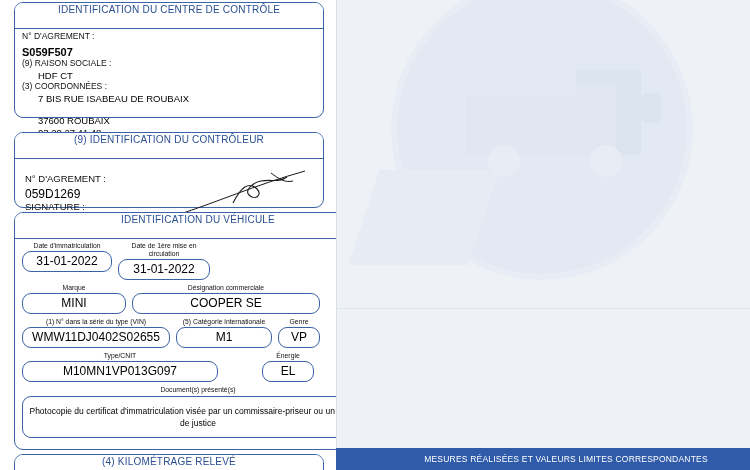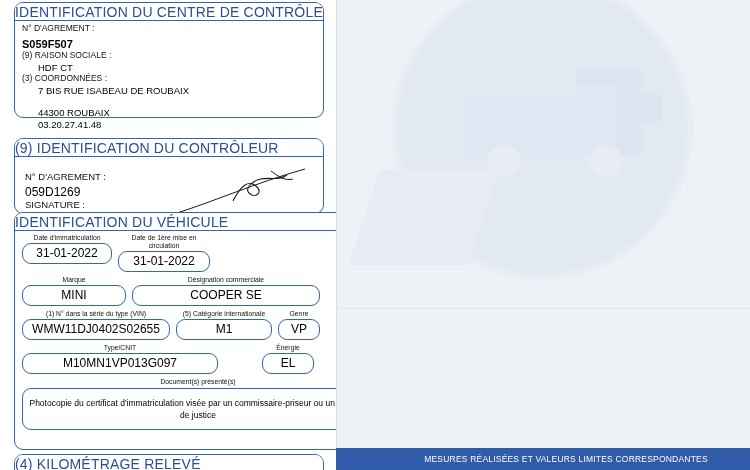--- a/index.html
+++ b/index.html
@@ -16,42 +16,43 @@
     background:#ffffff;
   }
   .panel{
     position:absolute;
     border:1px solid #3b63a8;
     border-radius:9px;
     background:#ffffff;
     box-sizing:border-box;
   }
   .panel-title{
-    font-size:14px;
+    text-align:center;
+    font-size:10px;
     color:#2a4e92;
     letter-spacing:.2px;
-    padding:1px 0 0;
+    padding:1px 0 13px;
     border-bottom:1px solid #3b63a8;
     background:#fff;
     border-radius:8px 8px 0 0;
     font-weight:400;
   }
   .panel-body{padding:3px 6px;}
   .lbl{font-size:8.5px;color:#111;}
   .val{font-size:11px;color:#000;font-weight:700;text-align:right;}
   .row{line-height:11.5px;flex-direction:column;}
 
   
   #panel1{left:14px;top:2px;width:310px;height:116px;}
   #panel1 .panel-body{padding:2px 7px;}
   .p1-line{display:flex;align-items:baseline;gap:4px;}
   .p1-indent{padding-left:16px;font-size:9.5px;}
 
   
-  #panel2{left:14px;top:138px;width:310px;height:76px;}
+  #panel2{left:14px;top:132px;width:310px;height:76px;}
   #panel2 .panel-body{padding:8px 10px;position:relative;height:62px;}
   .sigline{position:absolute;left:160px;top:4px;width:140px;height:54px;}
 
   
   #panel3{left:14px;top:212px;width:368px;height:238px;}
   #panel3 .panel-body{padding:3px 7px;}
 
   .col3{display:flex;gap:6px;}
   .fieldgrp{text-align:center;}
   .fieldlabel{font-size:6.8px;color:#111;line-height:8px;display:block;margin-bottom:1px;}
@@ -111,21 +112,21 @@
     <div class="panel-body">
       <div class="p1-line row">
         <span class="lbl">N° D'AGREMENT :</span>
         <span class="val">S059F507</span>
       </div>
       <div class="row lbl">(9) RAISON SOCIALE :</div>
       <div class="row p1-indent">HDF CT</div>
       <div class="row lbl">(3) COORDONNÉES :</div>
       <div class="row p1-indent">7 BIS RUE ISABEAU DE ROUBAIX</div>
       <div class="row p1-indent" style="height:11px">&nbsp;</div>
-      <div class="row p1-indent">44300 ROUBAIX</div>
+      <div class="row p1-indent">37600 ROUBAIX</div>
       <div class="row p1-indent">03.20.27.41.48</div>
     </div>
   </div>
 
   <div class="panel" id="panel2">
     <div class="panel-title">(9) IDENTIFICATION DU CONTRÔLEUR</div>
     <div class="panel-body">
       <div class="p1-line row" style="margin-top:6px">
         <span class="lbl" style="font-size:9.5px">N° D'AGREMENT :</span>
         <span style="font-size:12px">059D1269</span>

